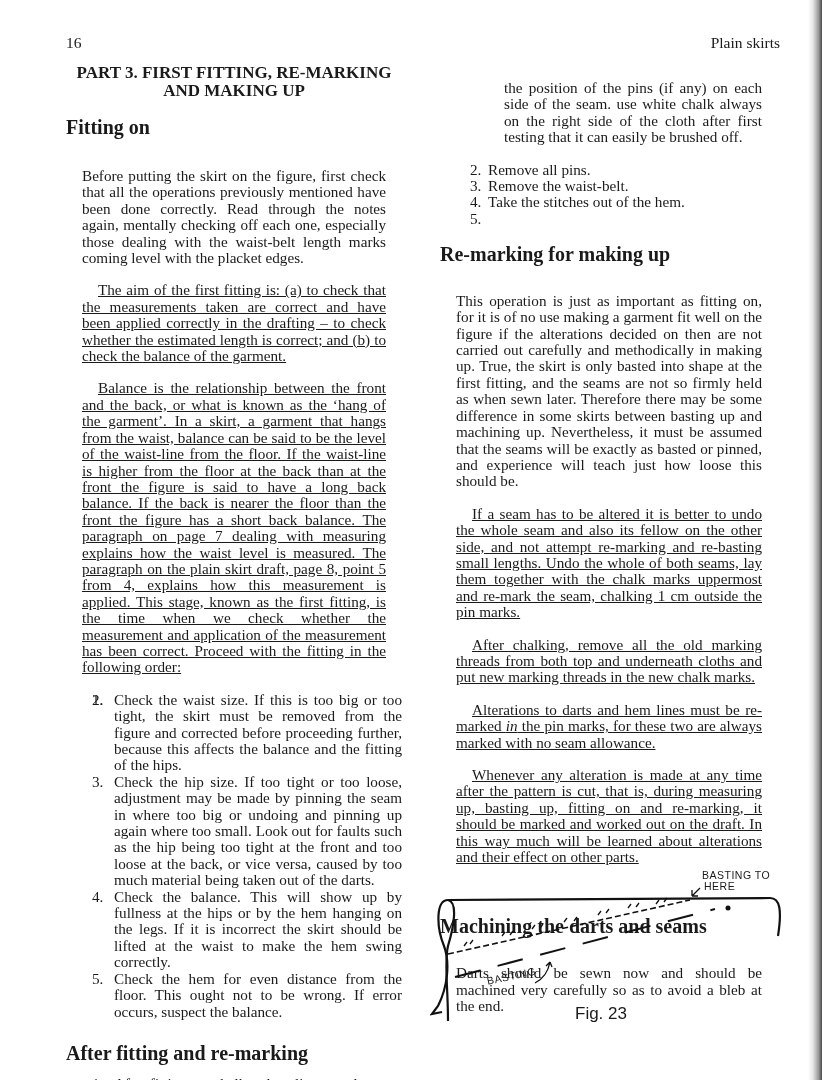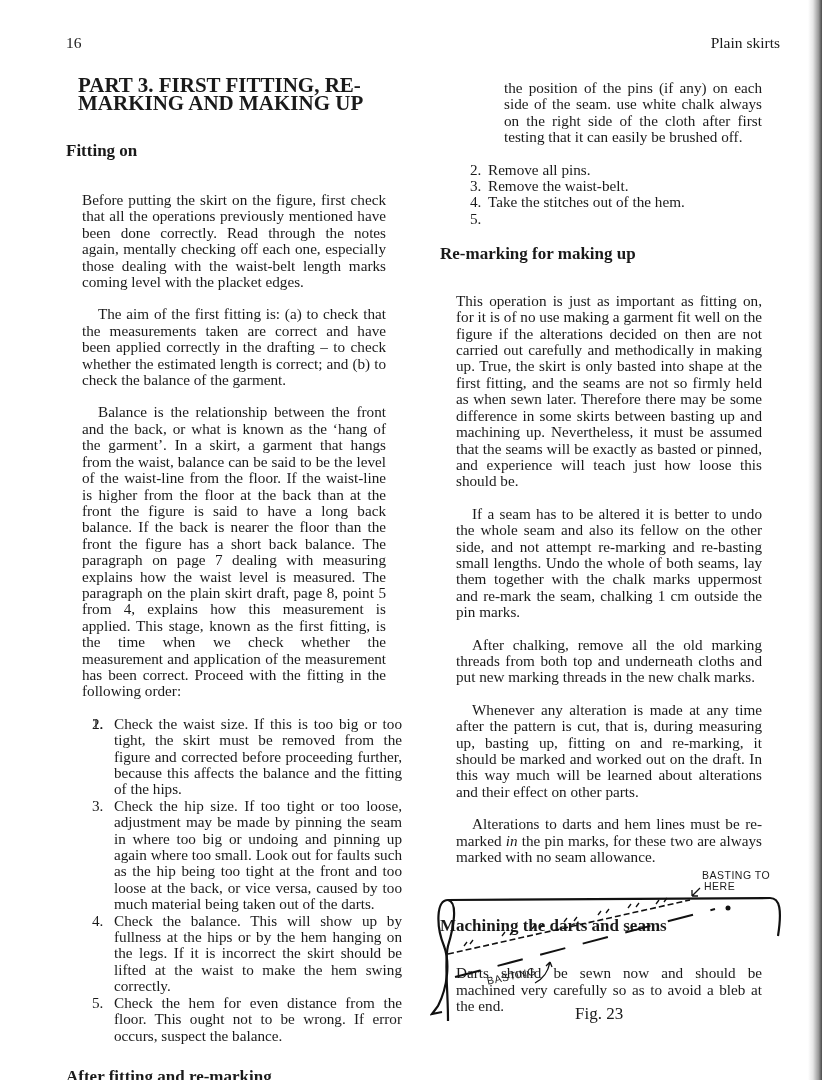--- a/index.html
+++ b/index.html
@@ -17,39 +17,39 @@
     position: absolute; top: 34px; font-size: 15.5px; line-height: 18px;
   }
   .page-num { left: 66px; }
   .section-name { right: 42px; }
   .col {
     position: absolute; font-size: 15.2px; line-height: 16.4px; text-align: justify;
   }
   .col-left { left: 66px; top: 64px; width: 336px; }
   .col-right { left: 440px; top: 64px; width: 338px; }
   h1.part-title {
-    font-size: 21px; font-weight: bold; margin: 12px; line-height: 18px; text-align: left;
+    font-size: 17px; font-weight: bold; margin: 0; line-height: 18px; text-align: center;
   }
   h2.sub {
-    font-size: 17px; font-weight: bold; margin: 0; line-height: 18px; text-align: left;
+    font-size: 20px; font-weight: bold; margin: 0; line-height: 18px; text-align: left;
   }
   p { margin: 16px; }
-  p.indent { text-indent: 16px; }
+  p.indent { text-indent: 16px; text-decoration: underline; }
   ol.steps { margin: 0; padding: 0; list-style: none; }
   ol.steps li { position: relative; padding-left: 48px; }
   ol.steps li .num { position: absolute; left: 26px; }
   ol.steps.right li { padding-left: 48px; }
   ol.steps.right li .num { position: absolute; left: 30px; }
   .continued { padding-left: 48px; }
   .figure {
     position: absolute; left: 430px; top: 866px; width: 360px; height: 170px;
   }
   .fig-caption {
     position: absolute; left: 145px; top: 138px;
-    font-family: Liberation Serif, serif; font-size: 17px; text-align: right;
+    font-family: Liberation Sans, sans-serif; font-size: 17px; text-align: right;
   }
   .fig-label {
     position: absolute; font-family: "Liberation Sans", "DejaVu Sans", sans-serif;
     font-size: 10.5px; letter-spacing: 0.5px; line-height: 11px;
   }
   em { font-style: italic; }
 </style>
 </head>
 <body>
 
@@ -88,22 +88,22 @@
     <li><span class="num">3.</span><span>Remove the waist-belt.</span></li>
     <li><span class="num">4.</span><span>Take the stitches out of the hem.</span></li>
     <li><span class="num">5.</span></li>
   </ol>
   <div style="height:34px"></div>
   <h2 class="sub">Re-marking for making up</h2>
   <div style="height:14px"></div>
   <p>This operation is just as important as fitting on, for it is of no use making a garment fit well on the figure if the alterations decided on then are not carried out carefully and methodically in making up. True, the skirt is only basted into shape at the first fitting, and the seams are not so firmly held as when sewn later. Therefore there may be some difference in some skirts between basting up and machining up. Nevertheless, it must be assumed that the seams will be exactly as basted or pinned, and experience will teach just how loose this should be.</p>
   <p class="indent">If a seam has to be altered it is better to undo the whole seam and also its fellow on the other side, and not attempt re-marking and re-basting small lengths. Undo the whole of both seams, lay them together with the chalk marks uppermost and re-mark the seam, chalking 1 cm outside the pin marks.</p>
   <p class="indent">After chalking, remove all the old marking threads from both top and underneath cloths and put new marking threads in the new chalk marks.</p>
+  <p class="indent"><span>Alterations to darts and hem lines must be re-marked </span><em>in</em><span> the pin marks, for these two are always marked with no seam allowance.</span></p>
   <p class="indent">Whenever any alteration is made at any time after the pattern is cut, that is, during measuring up, basting up, fitting on and re-marking, it should be marked and worked out on the draft. In this way much will be learned about alterations and their effect on other parts.</p>
-  <p class="indent"><span>Alterations to darts and hem lines must be re-marked </span><em>in</em><span> the pin marks, for these two are always marked with no seam allowance.</span></p>
   <div style="height:36px"></div>
   <h2 class="sub">Machining the darts and seams</h2>
   <div style="height:14px"></div>
   <p>Darts should be sewn now and should be machined very carefully so as to avoid a bleb at the end.</p>
 </div>
 
 <div class="figure">
   <svg width="360" height="170" viewBox="0 0 360 170">
 
     <path d="M18 34 C6 34 6 60 14 80 C20 96 18 120 8 140 L2 148 L12 146" fill="none" stroke="#111" stroke-width="2.2"></path>

